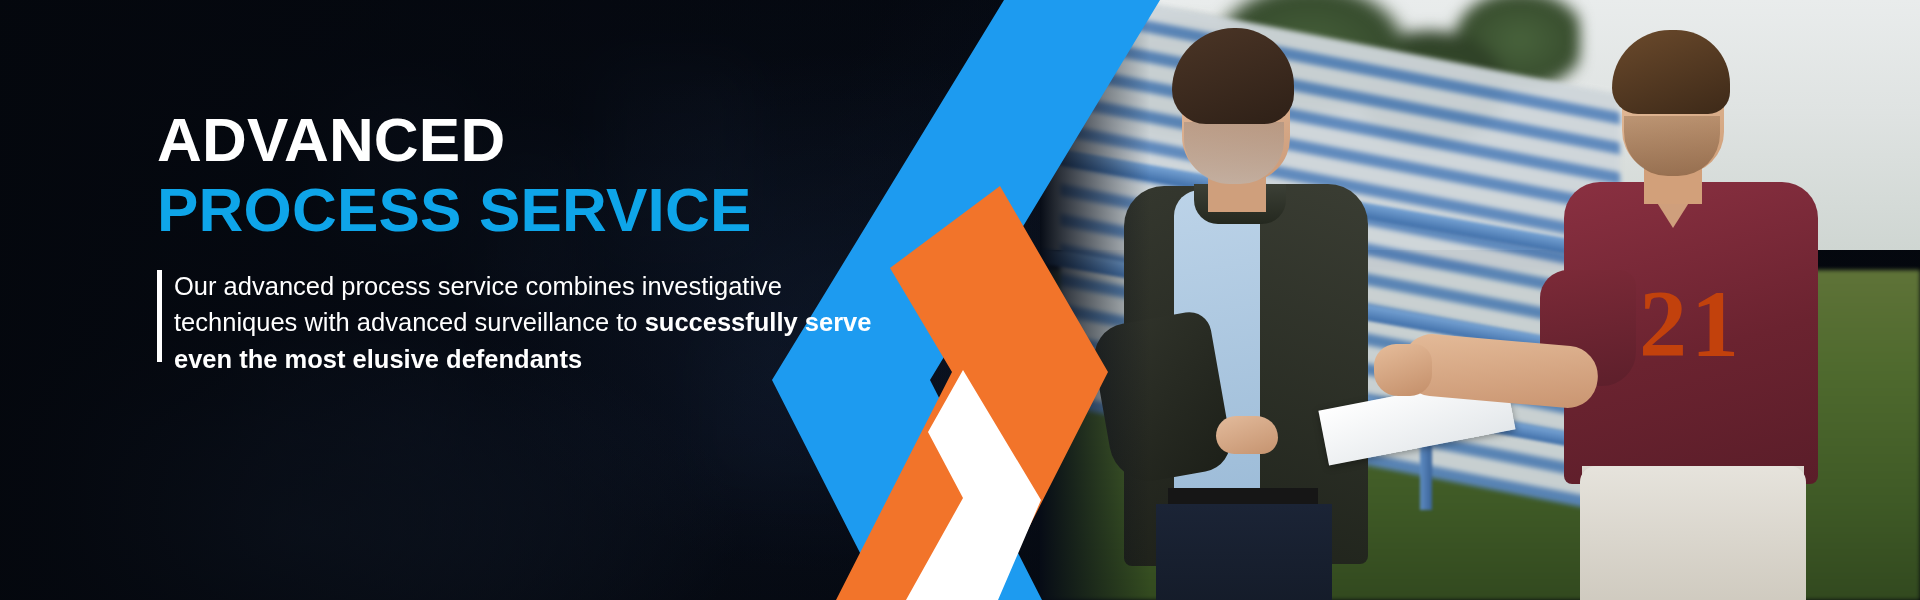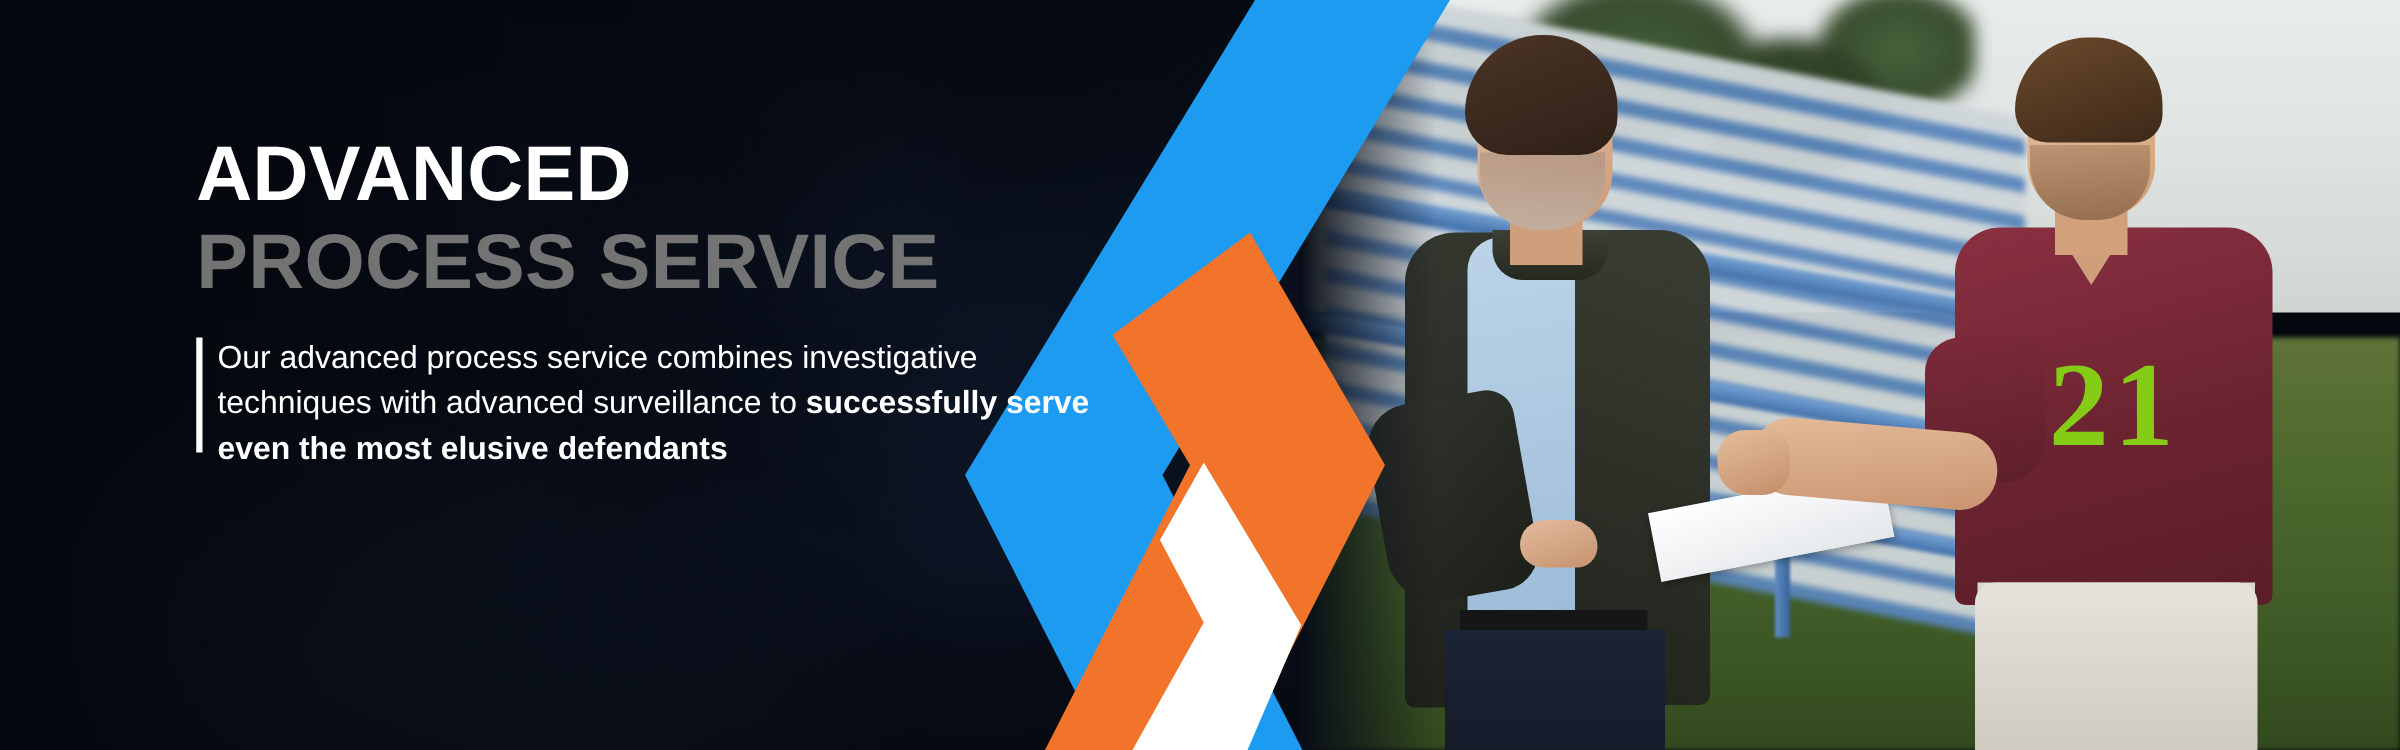--- a/index.html
+++ b/index.html
@@ -44,21 +44,21 @@
     margin-left:43px;
   }
   .headline-1, .headline-2 {
     font-weight:800;
     font-size:62px;
     line-height:1.03;
     letter-spacing:0.2px;
     white-space:nowrap;
   }
   .headline-1 { color:#ffffff; }
-  .headline-2 { color:#737373; margin-top:6px; }
+  .headline-2 { color:#0ea5e9; margin-top:6px; }
 
   .lede-wrap {
     position:relative;
     margin-top:26px;
     padding-left:17px;
   }
   .accent-bar {
     position:absolute;
     left:0; top:2px;
     width:5px; height:92px;
@@ -224,21 +224,21 @@
   }
   .player .collar-v {
     position:absolute; left:166px; top:178px; width:58px; height:46px;
     background:#cf9f7c;
     clip-path:polygon(0 0, 100% 0, 50% 100%);
   }
   .player .num {
     position:absolute; left:118px; top:272px;
     width:190px; text-align:center;
     font-size:96px; font-weight:800;
-    color:#84cc16;
+    color:#c2410c;
     letter-spacing:4px;
     font-family:"Liberation Serif", serif;
     line-height:1;
   }
   .player .p-arm {
     position:absolute; left:-76px; top:336px; width:196px; height:62px;
     background:linear-gradient(170deg,#e4bb99,#c99470);
     border-radius:30px;
     transform:rotate(5deg);
   }

